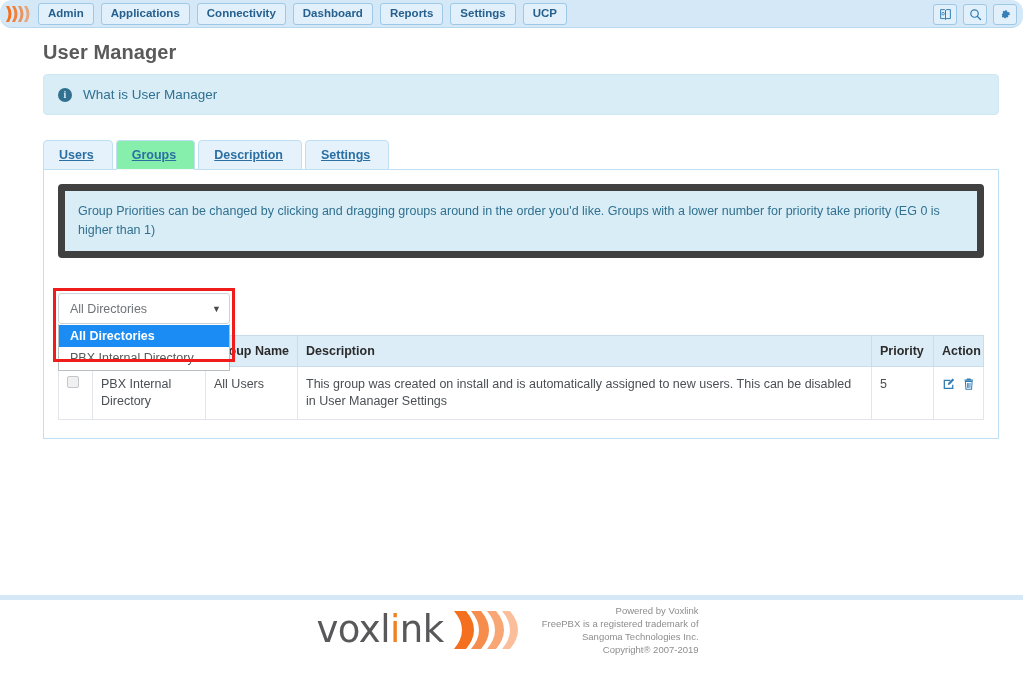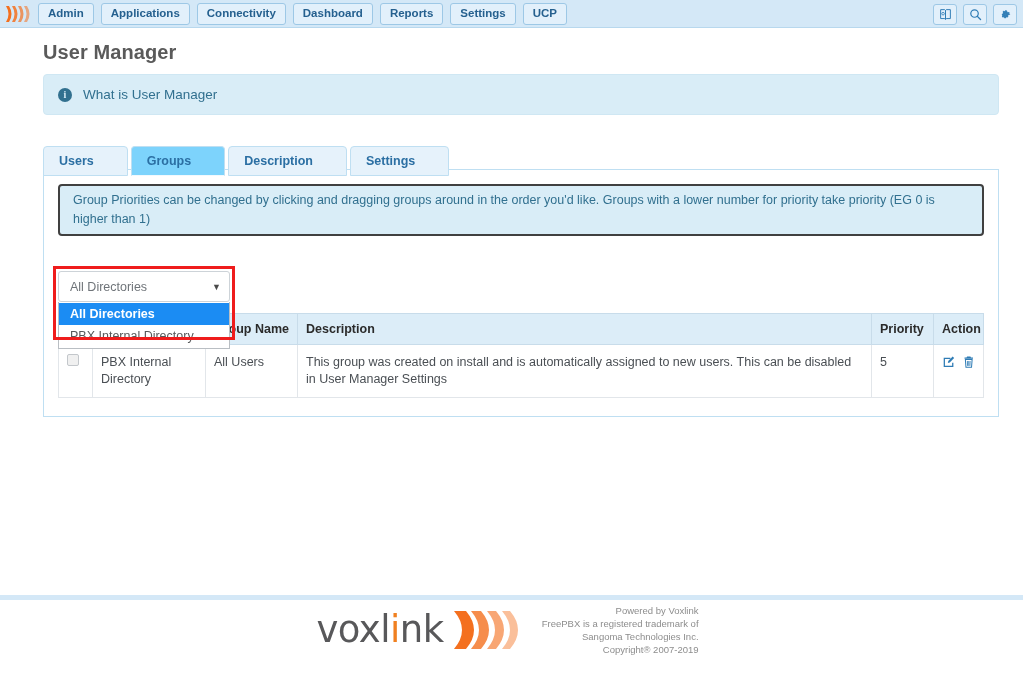--- a/index.html
+++ b/index.html
@@ -14,20 +14,21 @@
 
   
   .topnav {
     height: 28px;
     background: #d4e8f7;
     border-bottom: 1px solid #b8d8ee;
     display: flex;
     align-items: center;
     padding: 0 6px 0 2px;
     position: relative;
+    border-radius: 12px;
   }
   .brand-mini {
     display: flex; align-items: center;
     width: 30px; height: 22px;
     margin-right: 6px;
     padding-left: 3px;
   }
   .chev-mini { display: block; }
   .nav-items { display: flex; align-items: center; gap: 7px; }
   .nav-btn {
@@ -102,46 +103,47 @@
     z-index: 1;
   }
   .tab {
     background: #e6f2fb;
     border: 1px solid #bfdff2;
     border-bottom: 1px solid #bfdff2;
     border-radius: 4px 4px 0 0;
     color: #2b6fa3;
     font-size: 12.5px;
     font-weight: bold;
-    padding: 7px 33px 7px 15px;
+    padding: 7px 18px 7px 15px;
     margin-right: 3px;
     cursor: pointer;
     position: relative;
-    top: 7px;
+    top: 1px;
+    text-decoration: underline;
   }
   .tab.active {
-    background: #7dd3fc;
+    background: #86efac;
     border-bottom-color: #f2f9fd;
     color: #2b6fa3;
   }
 
   .panel {
     border: 1px solid #bfdff2;
     border-top: none;
     background: #ffffff;
     margin: 0 0 0 19px;
     padding: 14px 14px 18px 14px;
     min-height: 230px;
   }
 
   .alert-note {
     background: #d9edf7;
-    border: 2px solid #404040;
+    border: 7px solid #404040;
     border-radius: 4px;
-    padding: 5px 13px;
+    padding: 11px 13px;
     font-size: 12.5px;
     color: #31708f;
     line-height: 19px;
   }
 
   
   .toolbar {
     display: flex;
     justify-content: space-between;
     align-items: flex-start;

